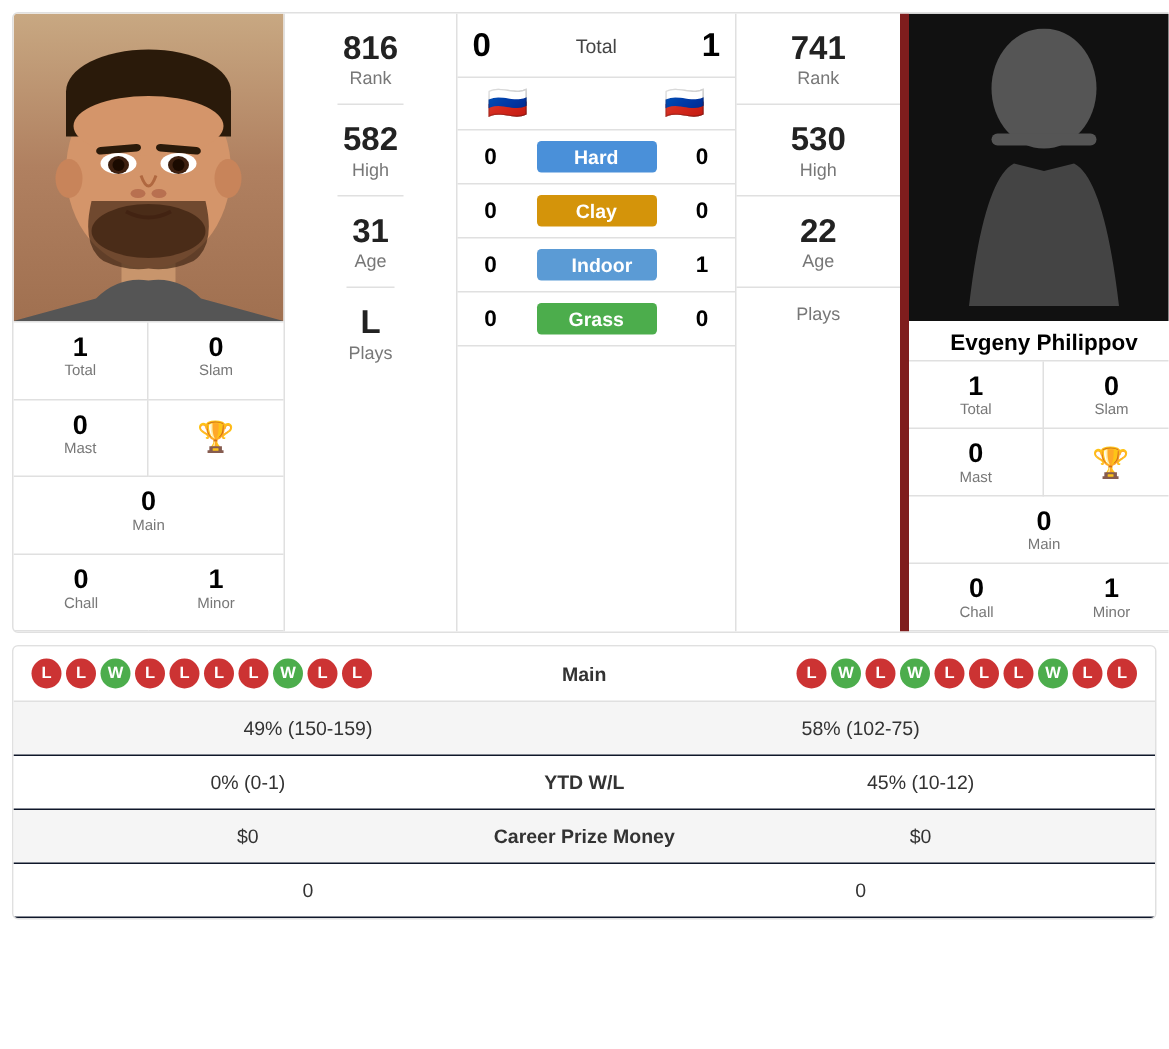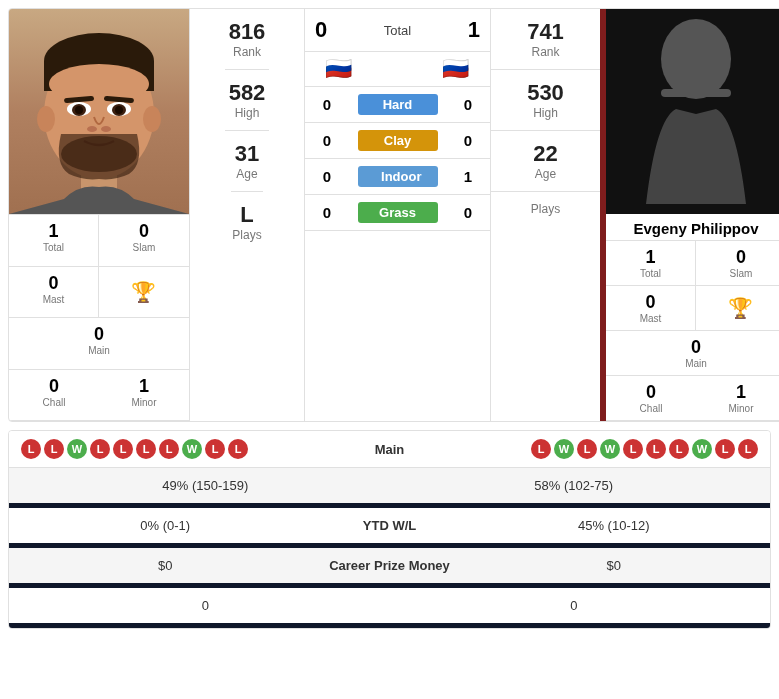--- a/index.html
+++ b/index.html
@@ -191,21 +191,21 @@
       align-items: center;
       justify-content: center;
     }
     .fb-w { background: #4cad4c; }
     .fb-l { background: #cc3333; }
 
     .stat-data-row {
       display: flex;
       align-items: flex-start;
       padding: 10px 12px;
-      border-bottom: 5px solid #0f172a;
+      border-bottom: 1px solid #0f172a;
       background: #fff;
     }
     .stat-data-row:nth-child(odd) { background: #f9f9f9; }
 
     .sdl { flex: 1; text-align: center; font-size: 13px; color: #333; }
     .sdm { width: 160px; text-align: center; font-weight: bold; font-size: 13px; color: #333; flex-shrink: 0; }
     .sdr { flex: 1; text-align: center; font-size: 13px; color: #333; }
   </style>
 </head>
 <body>

